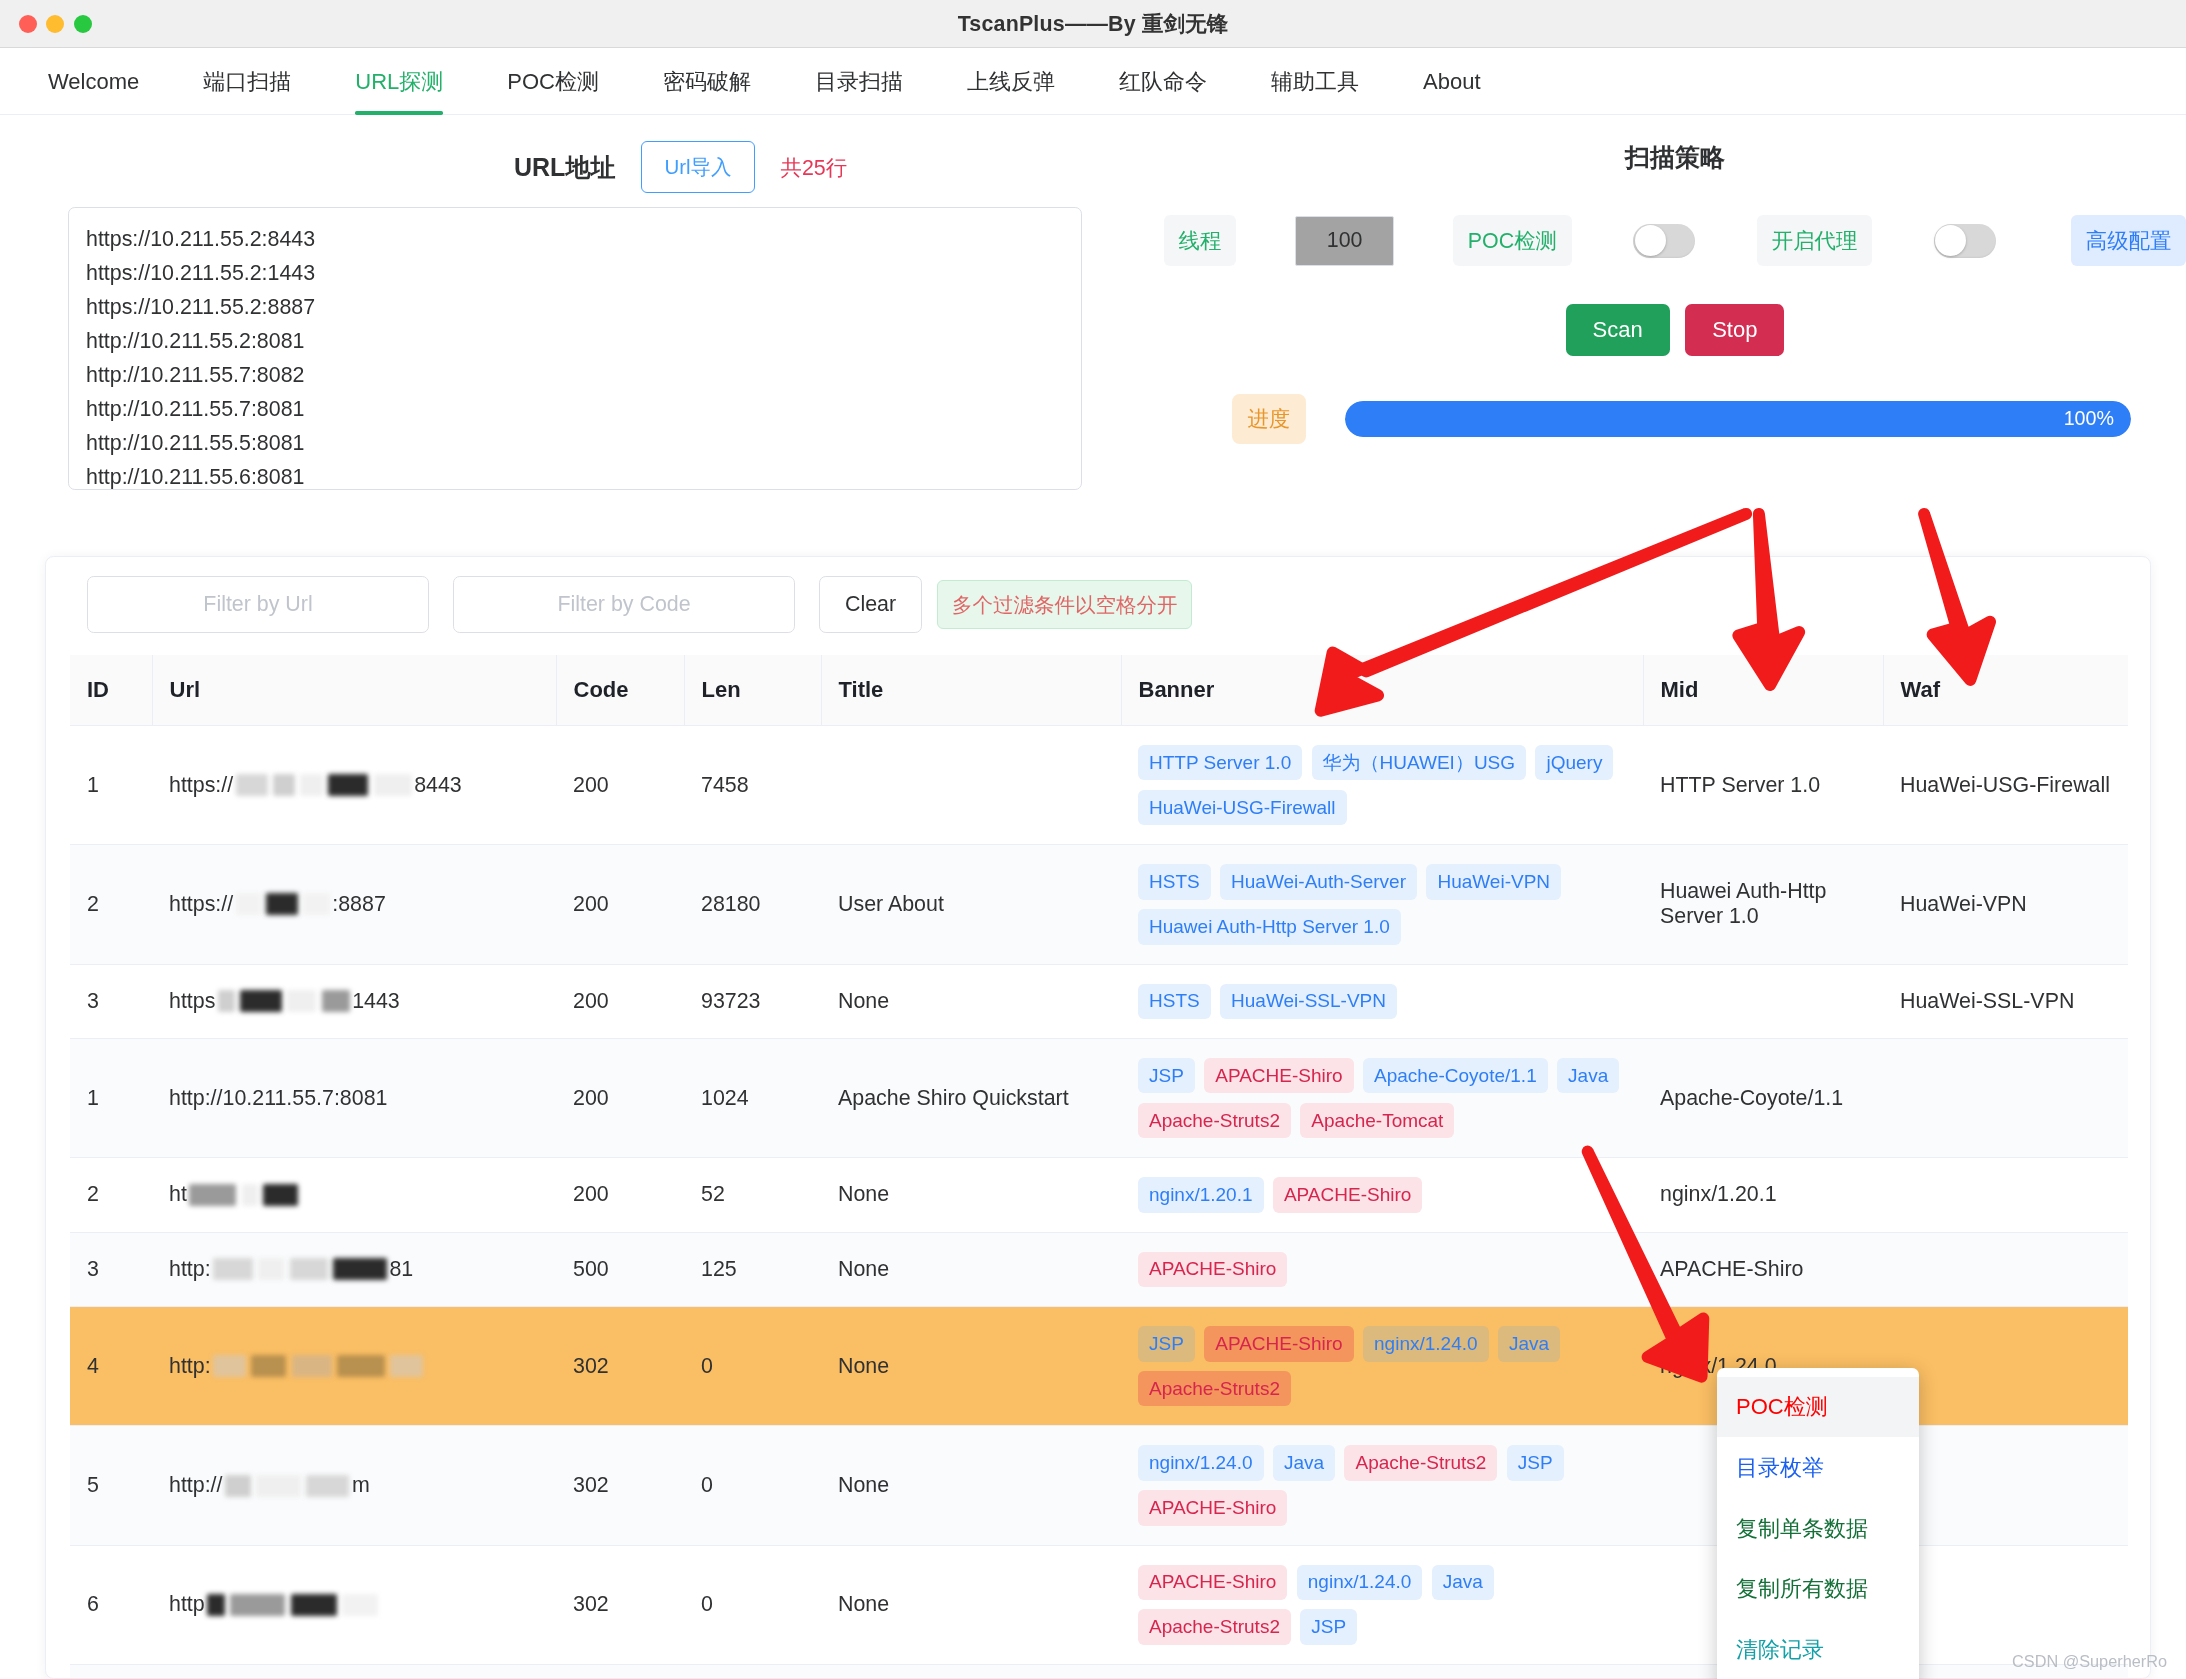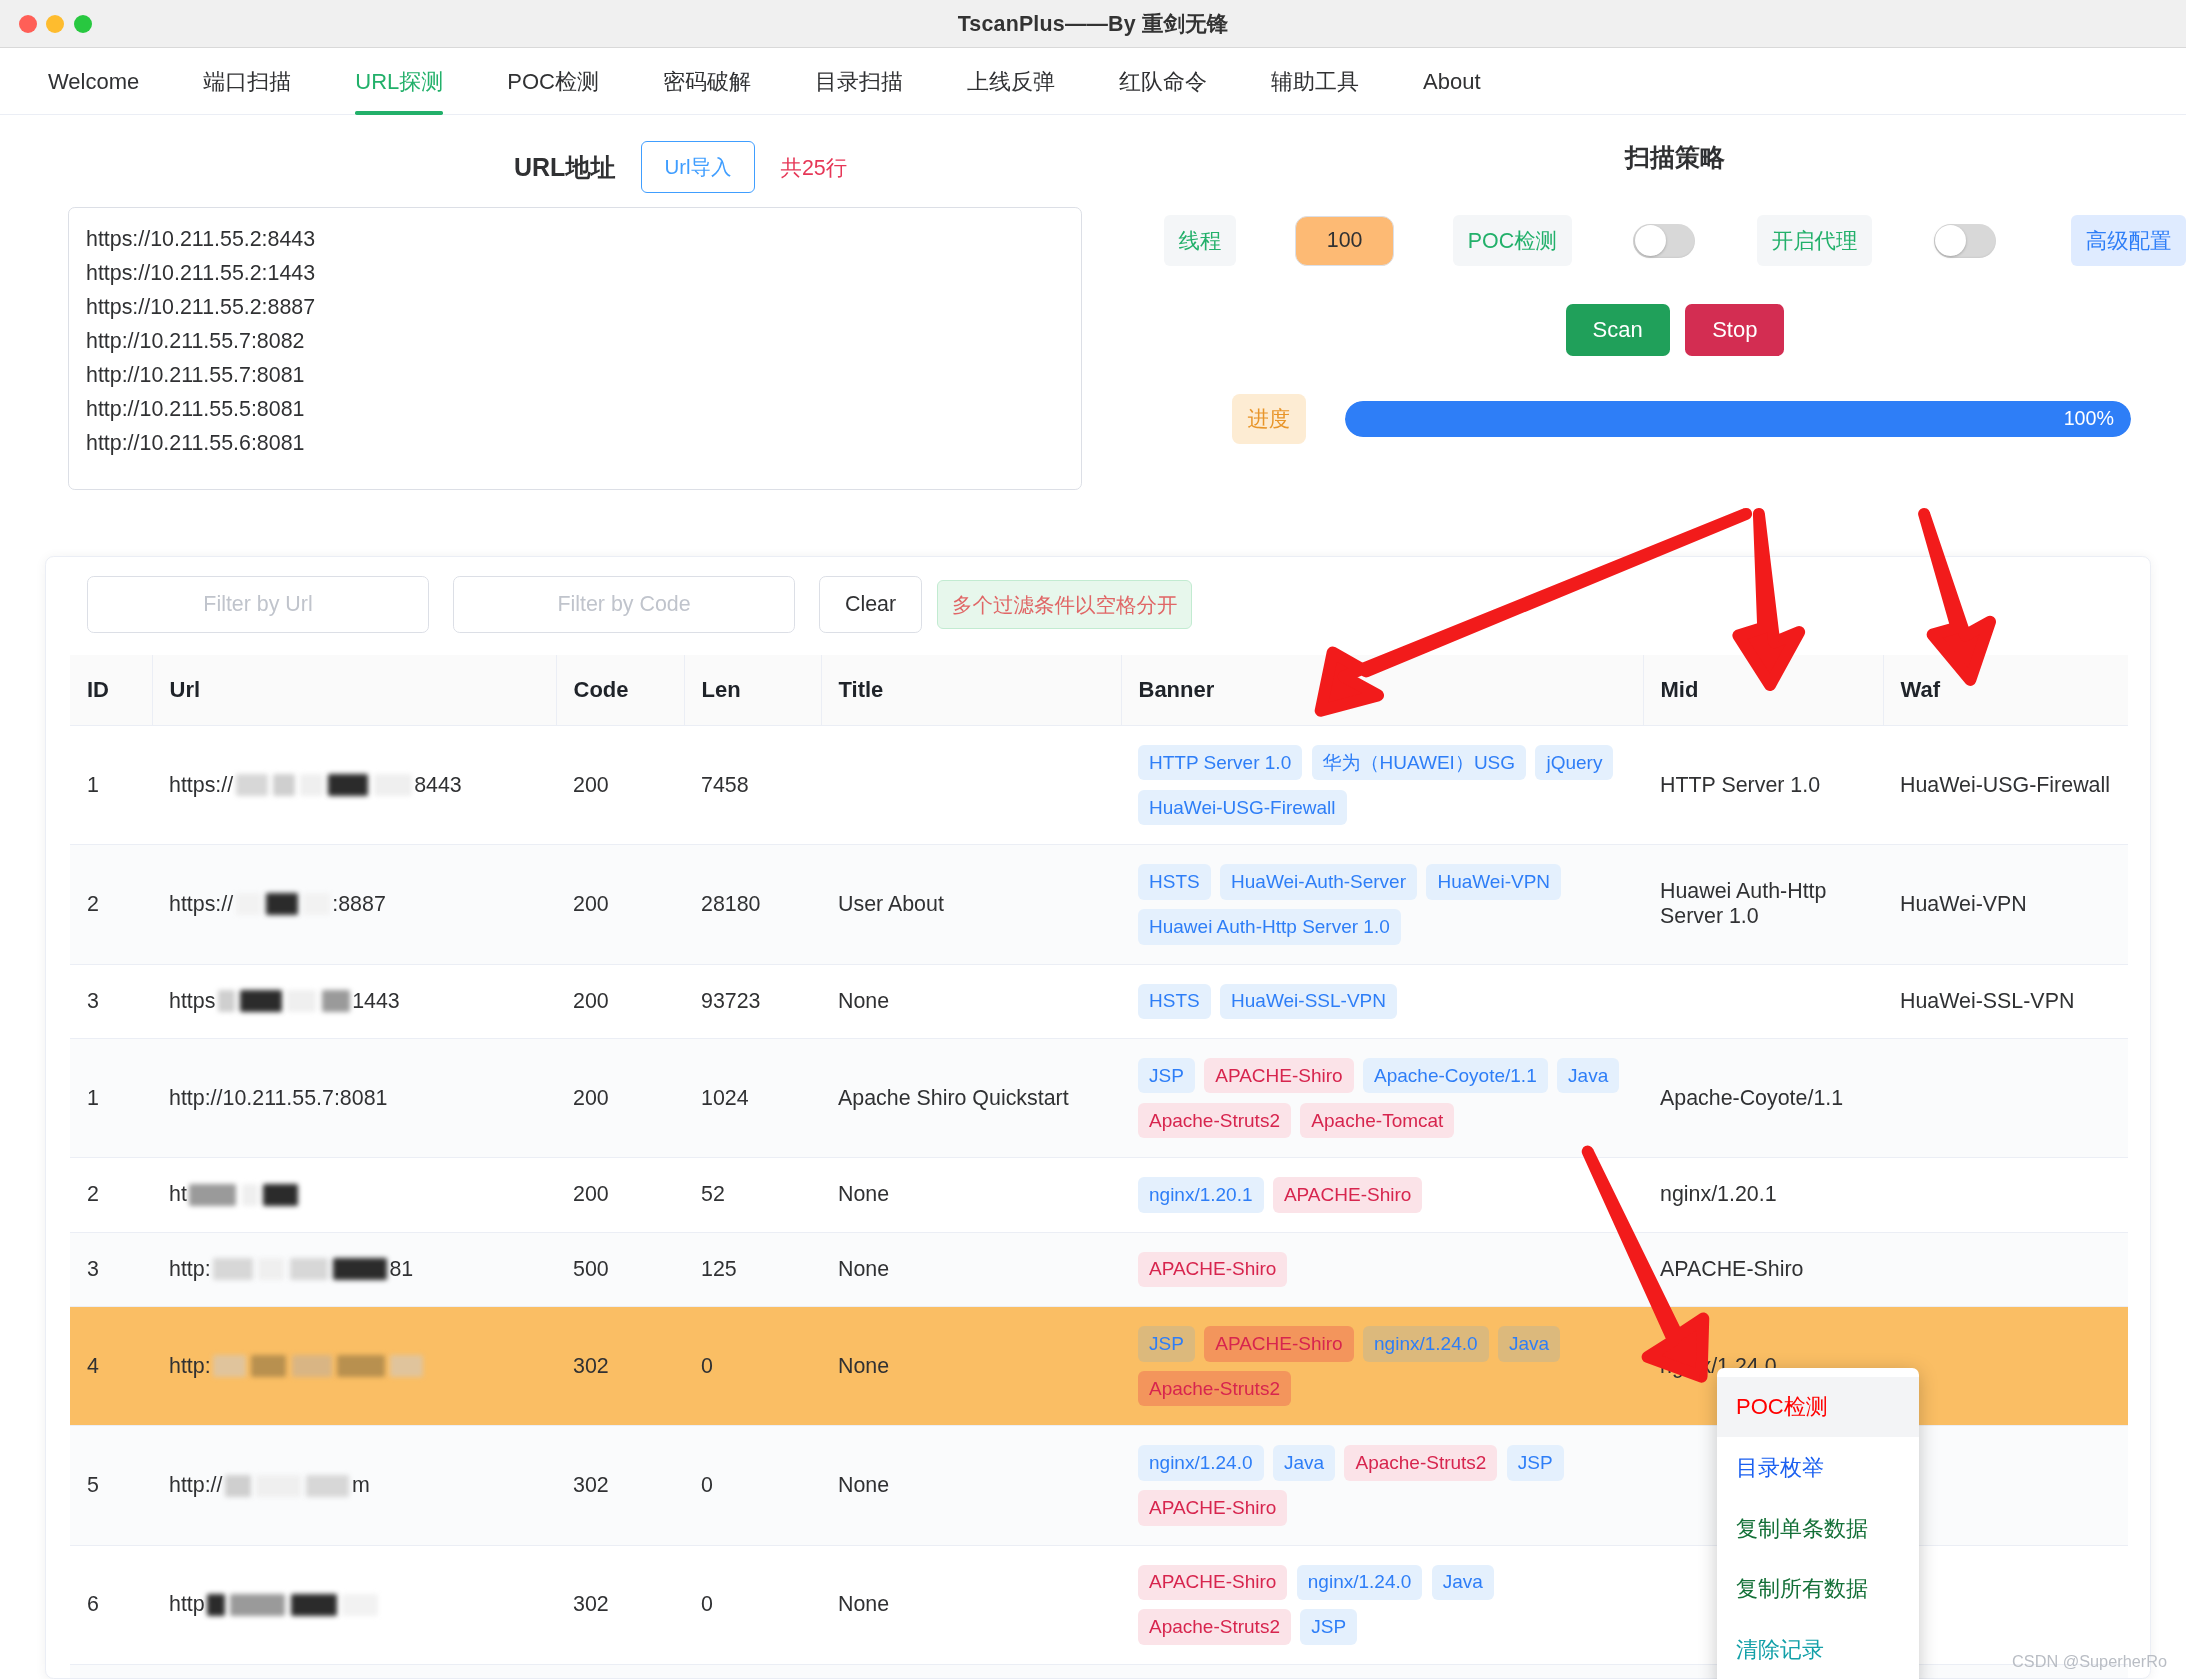--- a/index.html
+++ b/index.html
@@ -91,22 +91,22 @@
   }
   .policy-row {
     display:flex; align-items:center; justify-content:space-between;
     gap: 0px; margin-top: 41px;
   }
   .pill-label {
     background:#f4f6f8; color:#22b06a; font-size:21.4px;
     padding: 11px 14.6px; border-radius: 6px; white-space:nowrap;
   }
   .num-input {
-    width: 99px; height: 50px; border:0.9px solid #dcdfe6; border-radius:12px;
-    background:#fdba74; font-size:21.4px; text-align:center; color:#303133;
+    width: 99px; height: 50px; border:0.9px solid #dcdfe6; border-radius:2px;
+    background:#a3a3a3; font-size:21.4px; text-align:center; color:#303133;
     margin: 0 11px; font-family: inherit; line-height:48px;
   }
   .toggle {
     width: 62px; height: 34px; border-radius: 17px; background:#d8d8d8;
     position:relative; margin: 0 13.7px; cursor:pointer; flex:none;
     box-shadow: inset 0 -0.9px 1.7px rgba(0,0,0,.06);
   }
   .toggle .knob {
     position:absolute; left:1.7px; top:1.7px; width:31px; height:31px;
     background:#fff; border-radius:50%; box-shadow: 0 0.9px 2.6px rgba(0,0,0,.25);
@@ -257,20 +257,21 @@
   <div class="left-pane">
     <div class="url-header">
       <div class="url-title">URL地址</div>
       <button class="btn-import">Url导入</button>
       <div class="line-count">共25行</div>
     </div>
     <div class="url-box">
       <div class="url-line">https://10.211.55.2:8443</div>
       <div class="url-line">https://10.211.55.2:1443</div>
       <div class="url-line">https://10.211.55.2:8887</div>
+      <div class="url-line">http://10.211.55.2:8081</div>
       <div class="url-line">http://10.211.55.7:8082</div>
       <div class="url-line">http://10.211.55.7:8081</div>
       <div class="url-line">http://10.211.55.5:8081</div>
       <div class="url-line">http://10.211.55.6:8081</div>
     </div>
   </div>
 
   <div class="right-pane">
     <div class="policy-title">扫描策略</div>
 

